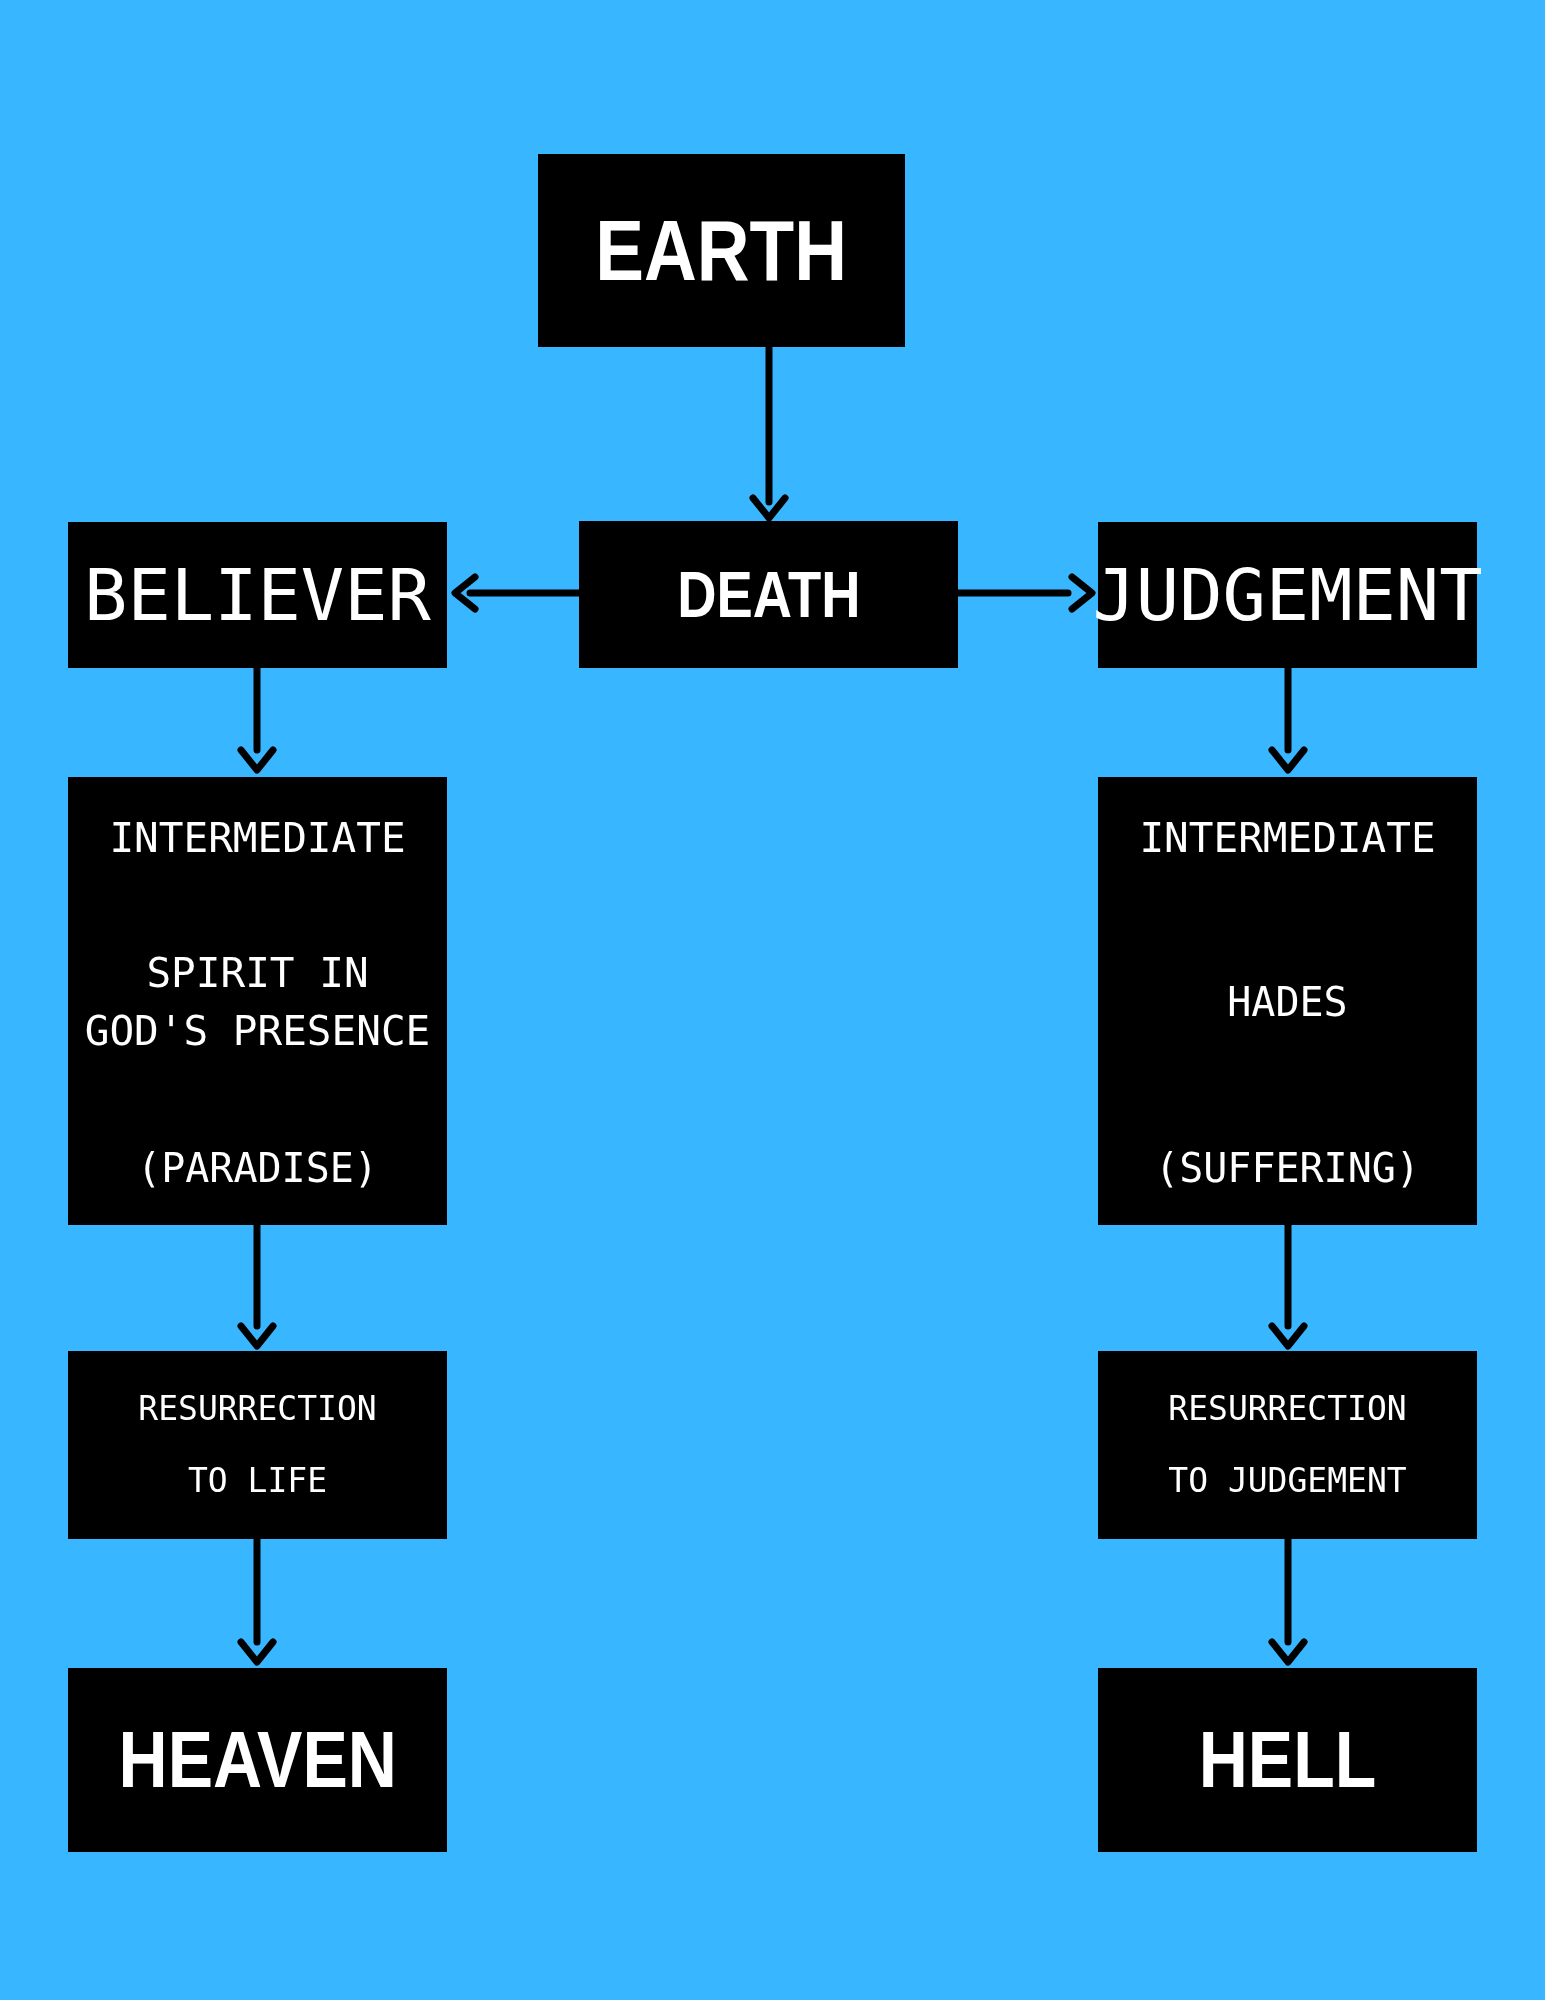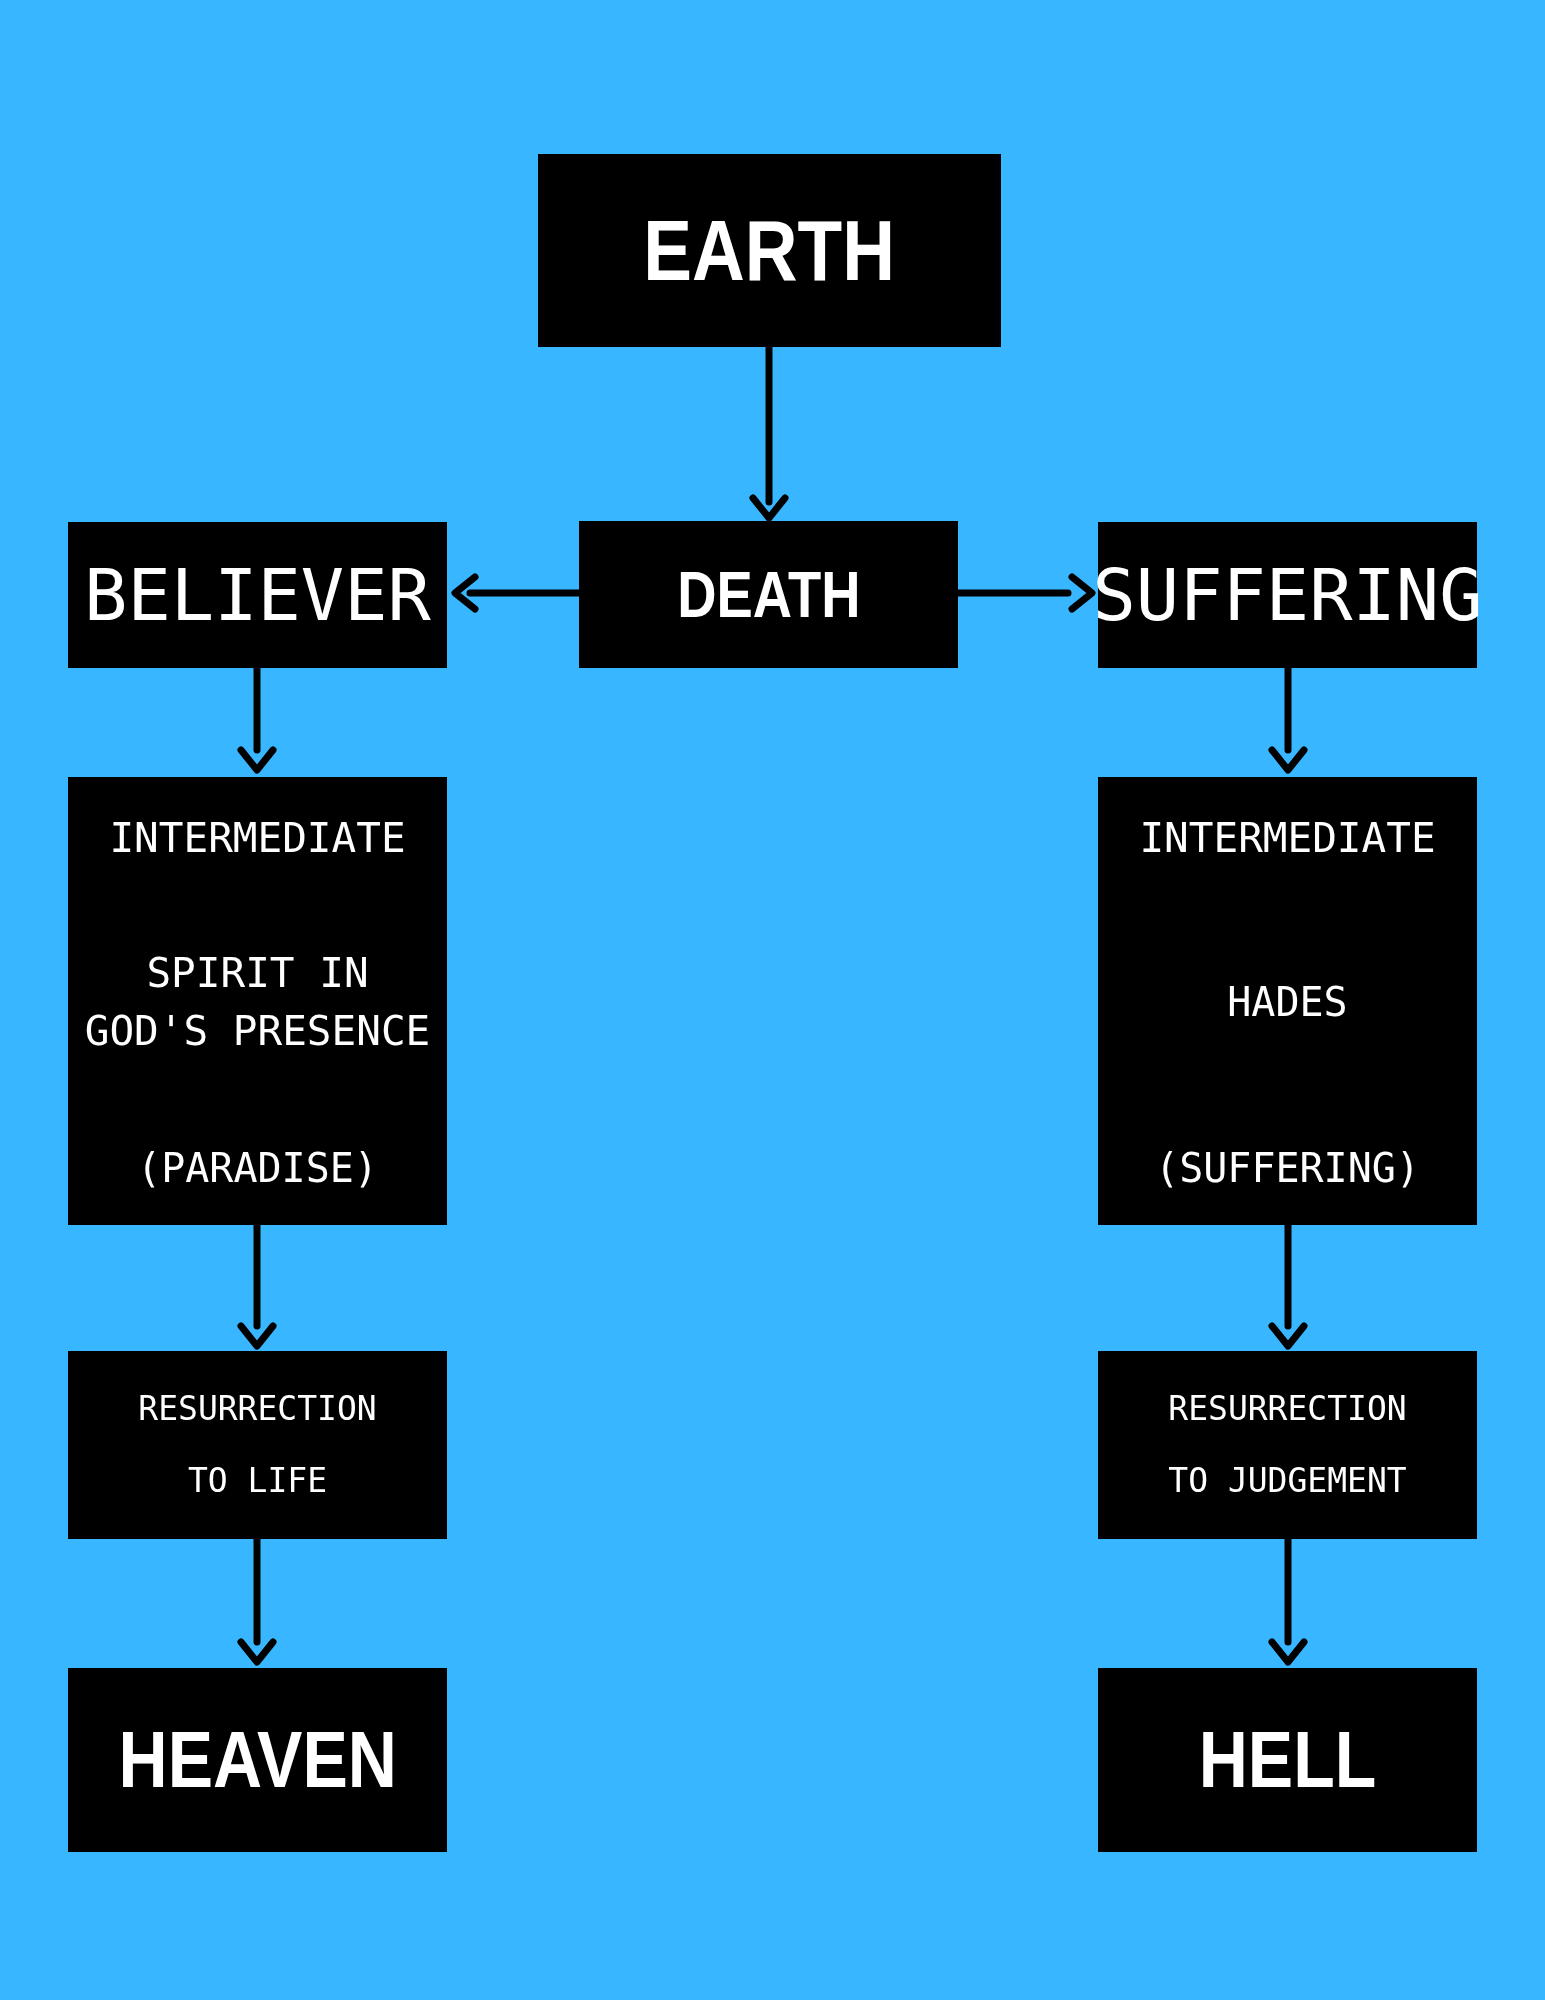--- a/index.html
+++ b/index.html
@@ -14,21 +14,21 @@
   .canvas{position:relative;width:1545px;height:2000px;background:var(--background-color);overflow:hidden}
   .arrows{position:absolute;left:0;top:0;width:1545px;height:2000px;pointer-events:none}
   .arrow{stroke:var(--arrow-color);stroke-width:7;fill:none;stroke-linecap:round;stroke-linejoin:round}
 
   .box{position:absolute;background:var(--box-color);color:var(--text-color);
        display:flex;flex-direction:column;align-items:center;justify-content:center;text-align:center}
 
   
   .hdr{font-family:"Liberation Sans",sans-serif;font-weight:700;display:inline-block;
        transform:scaleX(0.85);white-space:nowrap;letter-spacing:0}
-  .earth{left:538px;top:154px;width:463px;height:193px}
+  .earth{left:538px;top:154px;width:367px;height:193px}
   .earth .hdr{font-size:86px}
   .death{left:579px;top:521px;width:379px;height:147px}
   .death .hdr{font-size:64px}
   .heaven{left:68px;top:1668px;width:379px;height:184px}
   .hell{left:1098px;top:1668px;width:379px;height:184px}
   .heaven .hdr,.hell .hdr{font-size:80px}
 
   
   .mono{font-family:"DejaVu Sans Mono",monospace;font-weight:400;white-space:nowrap}
   .believer{left:68px;top:522px;width:379px;height:146px}
@@ -97,21 +97,21 @@
 
   <div class="box believer">
     <span class="mono">BELIEVER</span>
   </div>
 
   <div class="box death">
     <span class="hdr">DEATH</span>
   </div>
 
   <div class="box unbeliever">
-    <span class="mono">SUFFERING</span>
+    <span class="mono">JUDGEMENT</span>
   </div>
 
   <div class="box int left">
     <div class="mono sm">INTERMEDIATE</div>
     <div class="mid">
       <div class="mono sm">SPIRIT IN</div>
       <div class="mono sm">GOD'S PRESENCE</div>
     </div>
     <div class="mono md">(PARADISE)</div>
   </div>

